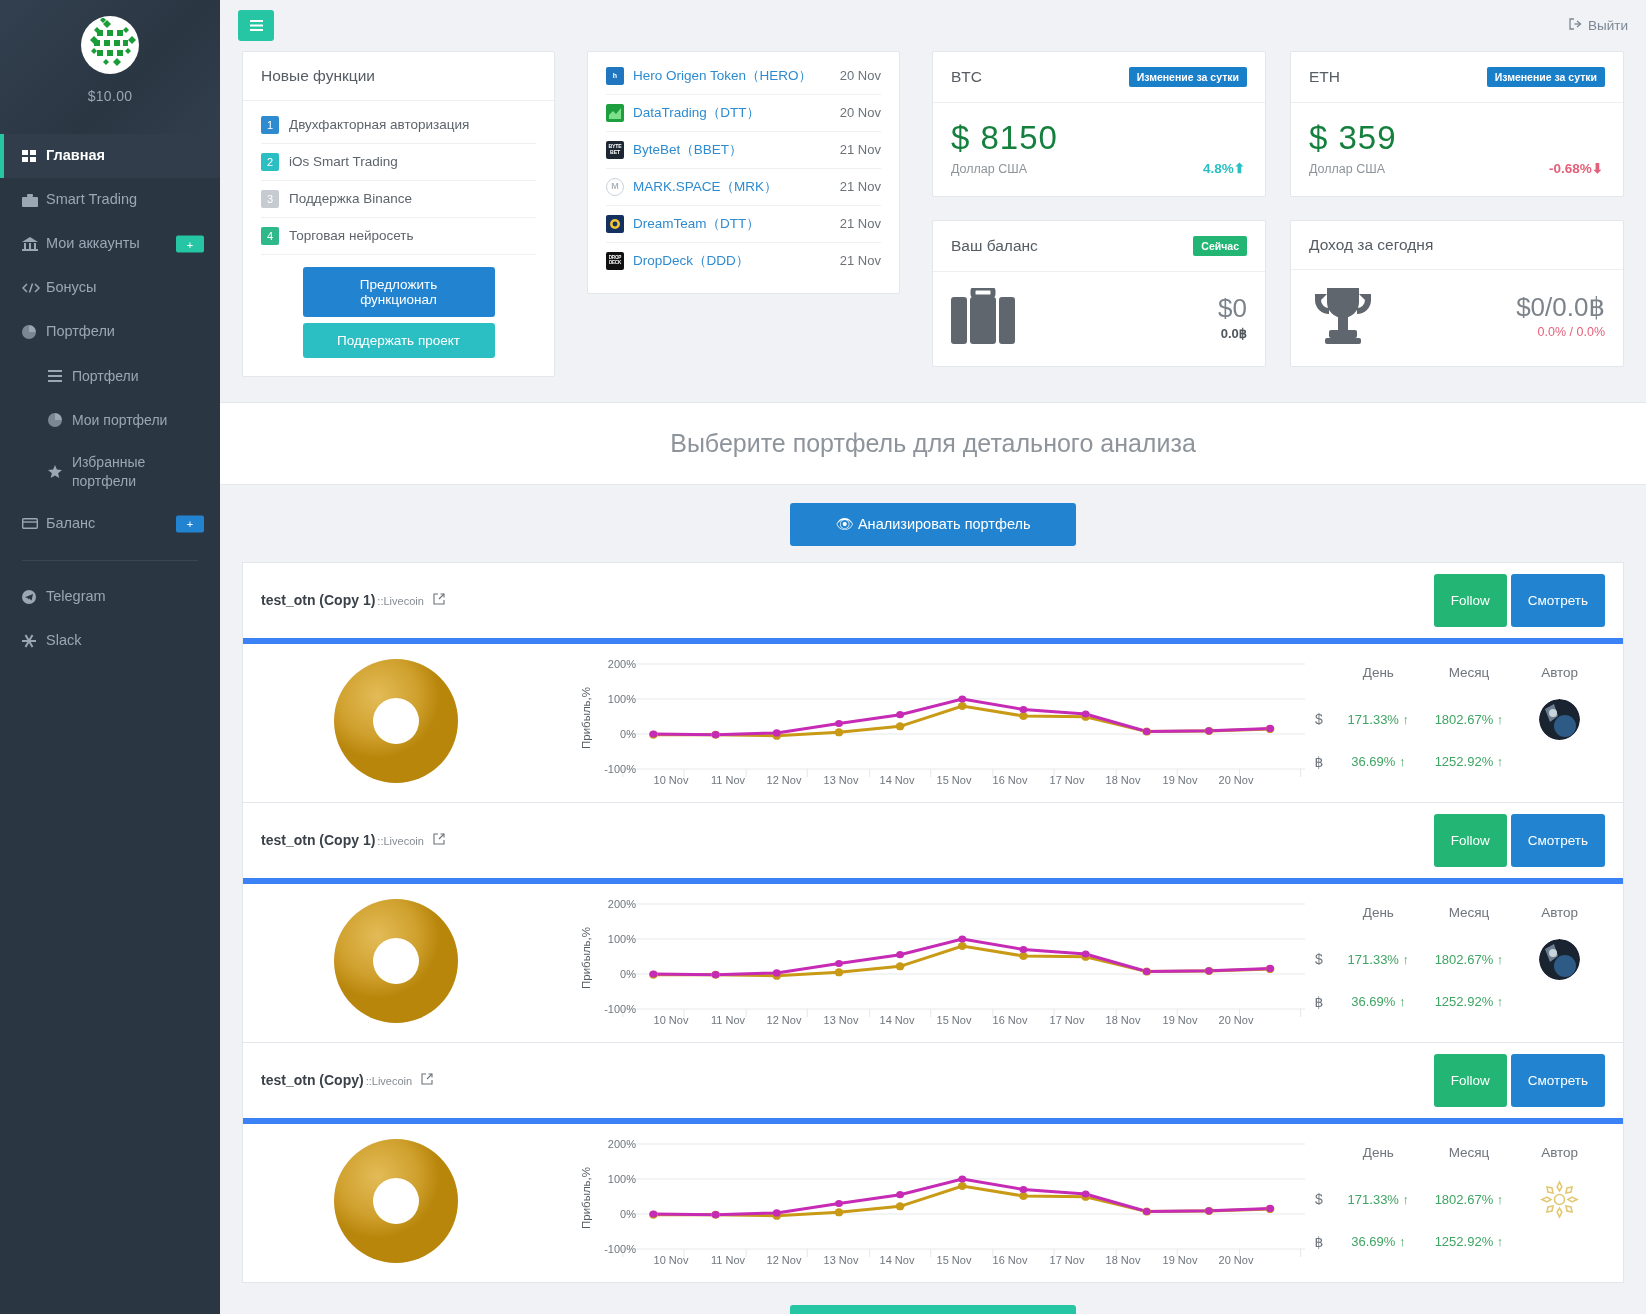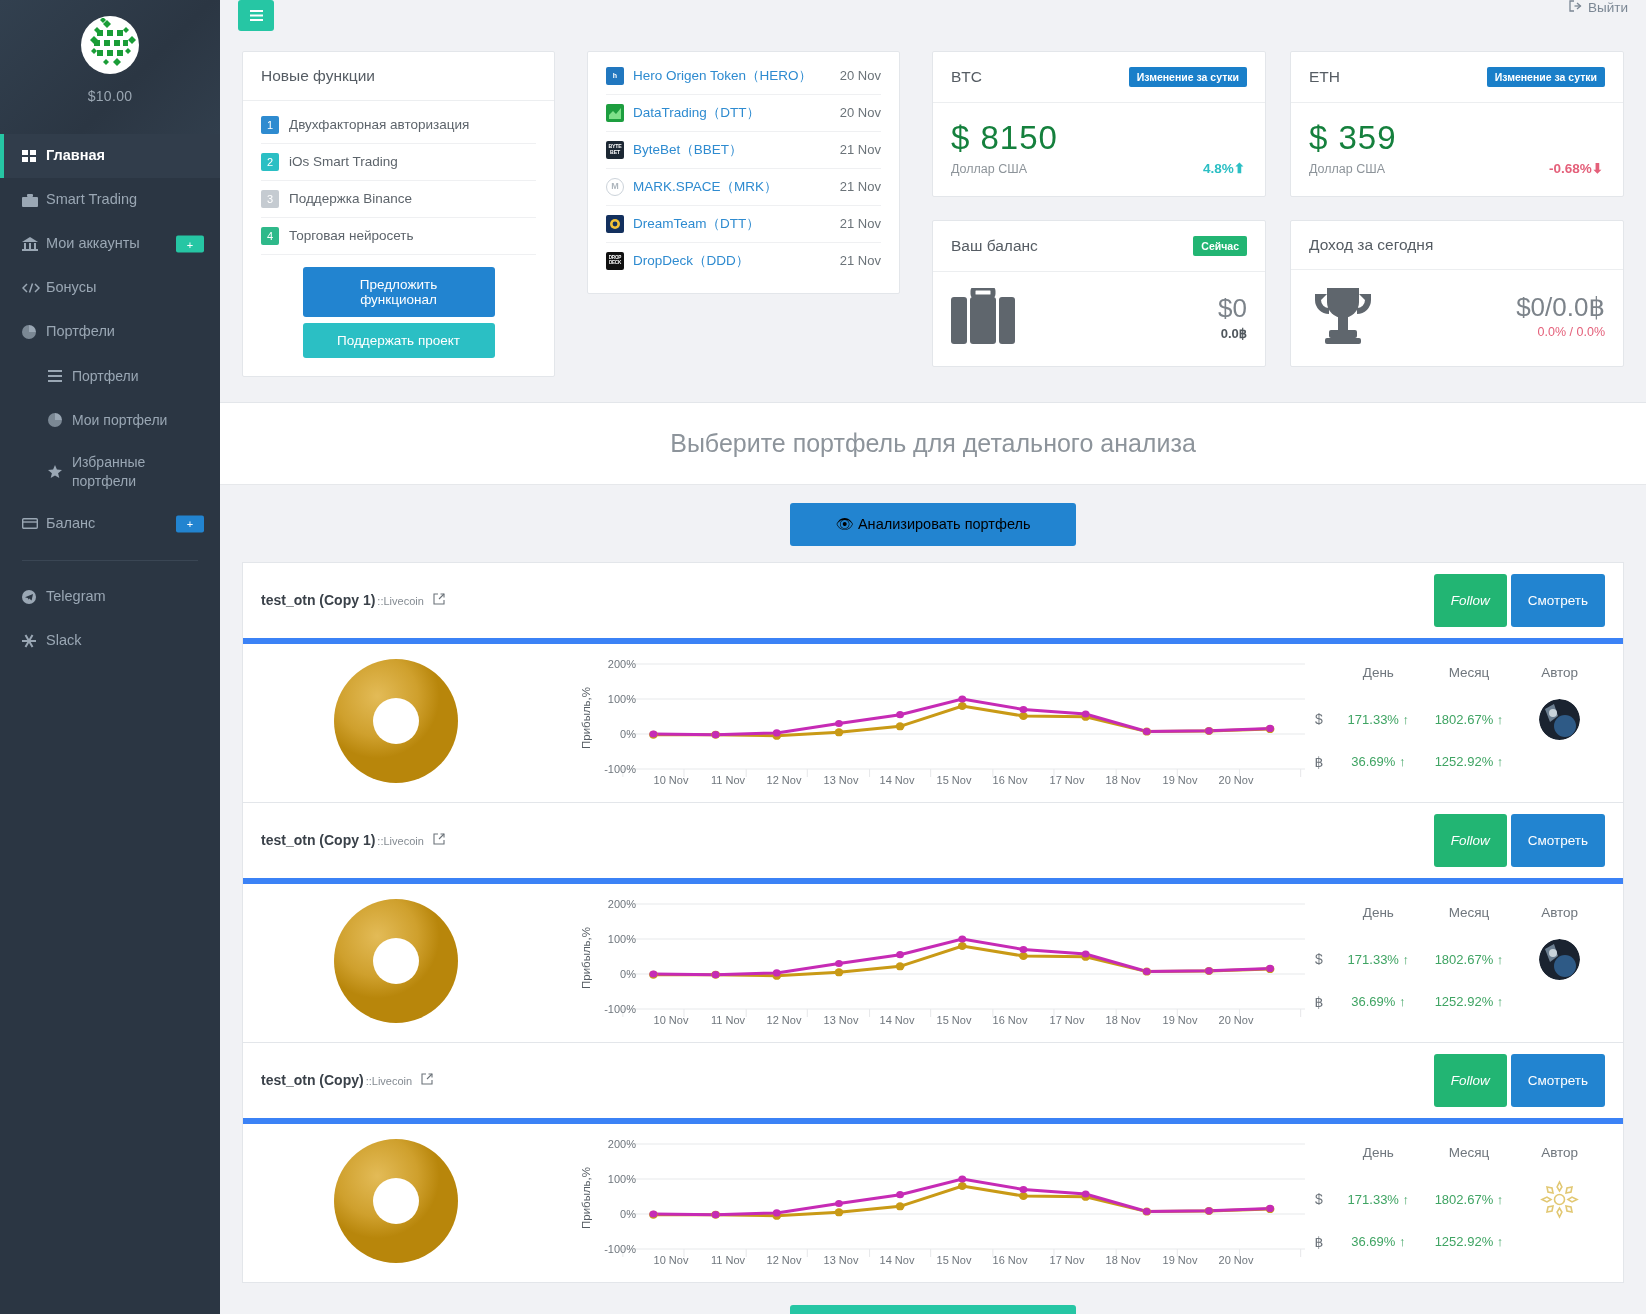--- a/index.html
+++ b/index.html
@@ -59,21 +59,21 @@
   .plus.blue { background: #2284d0; }
   .sb-sub { padding-left: 26px; }
   .sb-sub .sb-item { font-size: 14px; padding-left: 22px; }
   .sb-divider { height: 1px; background: #3a4654; margin: 14px 22px; }
   .sb-label { white-space: normal; line-height: 1.35; max-width: 130px; }
 
   
   .main { flex: 1 1 auto; display: flex; flex-direction: column; overflow: hidden; background:#f1f2f5;}
   .topbar {
     height: 53px; background: #f1f2f5;
-    display: flex; align-items: flex-start; justify-content: space-between;
+    display: flex; align-items: center; justify-content: space-between;
     padding: 0 18px;
   }
   .burger {
     width: 36px; height: 31px; background: #26c6a4; color: #fff;
     border: none; border-radius: 3px; font-size: 15px; cursor: pointer;
     display: flex; align-items: center; justify-content: center;
   }
   .logout { color: #7b8794; font-size: 13.5px; display: flex; align-items: center; gap: 6px; cursor: pointer; }
 
   .content { flex: 1 1 auto; overflow: hidden; }
@@ -154,37 +154,37 @@
   .bal-sub { font-size: 13px; color: #4f565c; font-weight: bold; margin-top: 5px; }
   .bal-sub.red { color: #e4607a; font-weight: normal; font-size: 12.5px;}
 
   
   .section-wrap { margin-top: 25px; background: #fff; border-top: 1px solid #e3e6ea; }
   .section-title {
     text-align: center; font-size: 25px; color: #8d949b; font-weight: 300;
     padding: 26px 0 26px 0;
   }
   .analyze-bar { background: #f1f2f5; padding: 18px 0 16px 0; display: flex; justify-content: center; border-top:1px solid #e6e8eb;}
-  .btn-analyze { background: #2284d0; color: #000000; border: none; border-radius: 3px;
+  .btn-analyze { background: #2284d0; color: #ffffff; border: none; border-radius: 3px;
     padding: 13px 26px; font-size: 14.5px; cursor: pointer; min-width: 286px;
     font-family: "Liberation Sans", sans-serif;}
 
   
   .pf-list { padding: 0 22px; background: #f1f2f5; }
   .pf { background: #fff; border: 1px solid #e3e6ea; border-top: none; }
   .pf:first-child { border-top: 1px solid #e3e6ea; }
   .pf-head {
     display: flex; align-items: center; justify-content: space-between;
     padding: 11px 18px; border-bottom: 6px solid #3b82f6;
   }
   .pf-name { font-size: 14px; color: #3a4149; font-weight: bold; display: flex; align-items: baseline; gap: 2px;}
   .pf-name .exch { font-size: 11px; color: #848b92; font-weight: normal; }
   .pf-ext { color: #6b7279; font-size: 12px; margin-left: 7px; }
   .pf-btns { display: flex; gap: 4px; }
-  .btn-follow { background: #22b573; color: #fff; border: none; border-radius: 3px; padding: 19px 17px; font-size: 13.5px; cursor: pointer; font-family:"Liberation Sans",sans-serif;font-style:italic;}
+  .btn-follow { background: #22b573; color: #fff; border: none; border-radius: 3px; padding: 19px 17px; font-size: 13.5px; cursor: pointer; font-family:"Liberation Sans",sans-serif;}
   .btn-watch { background: #2284d0; color: #fff; border: none; border-radius: 3px; padding: 9px 17px; font-size: 13.5px; cursor: pointer; font-family:"Liberation Sans",sans-serif;}
 
   .pf-body { display: flex; align-items: center; padding: 12px 18px 16px 18px; }
   .donut { flex: 0 0 270px; display: flex; justify-content: center; }
   .chart-box { flex: 1 1 auto; position: relative; height: 130px; padding-left: 10px; }
   .stats { flex: 0 0 300px; display: flex; flex-direction: column; }
   .stat-head { display: grid; grid-template-columns: 28px 1fr 1fr 1fr; align-items: center;
     font-size: 13.5px; color: #6f767d; text-align: center; padding-bottom: 12px; }
   .stat-row { display: grid; grid-template-columns: 28px 1fr 1fr 1fr; align-items: center;
     font-size: 13px; text-align: center; padding: 7px 0;}

